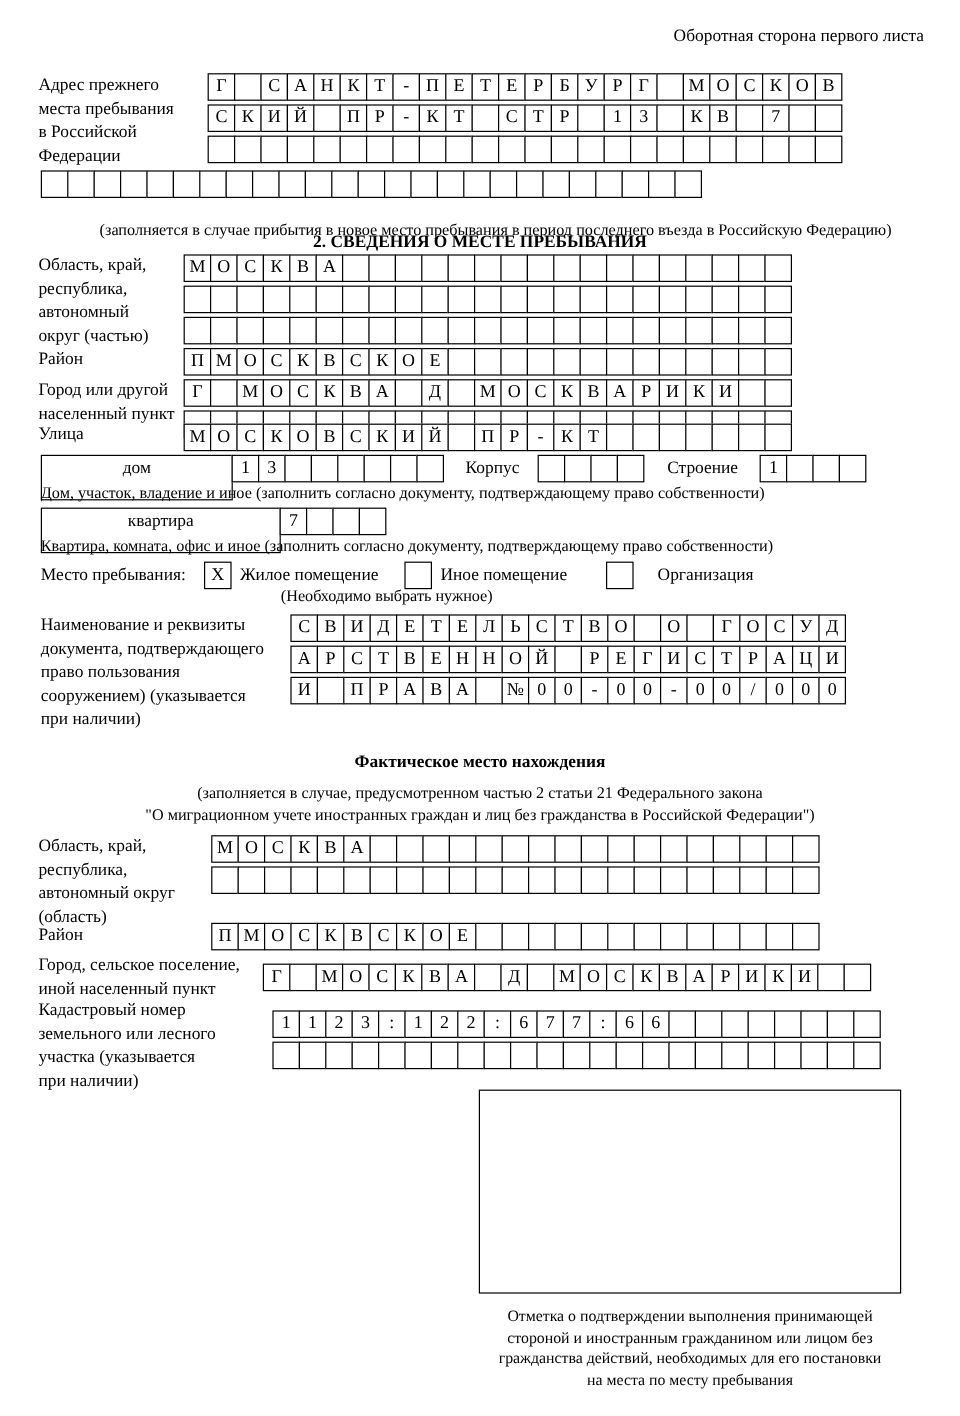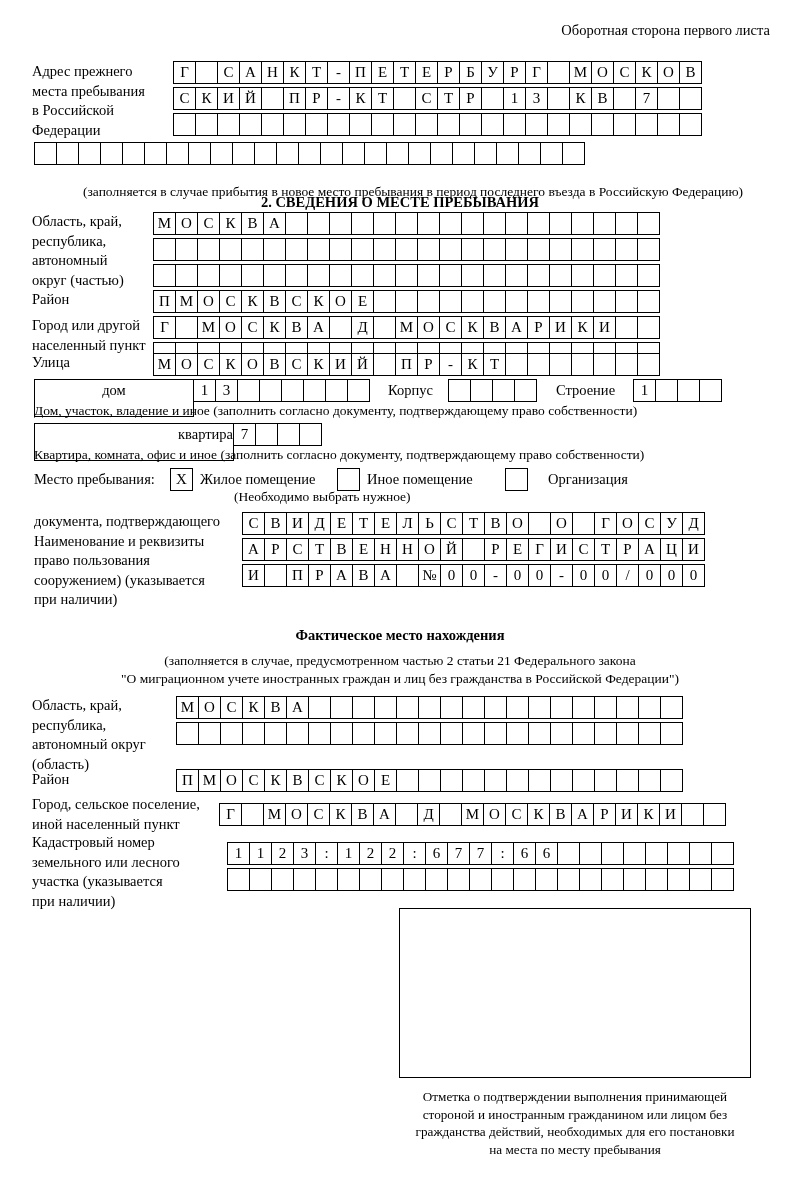--- a/index.html
+++ b/index.html
@@ -395,41 +395,41 @@
   <div class="abs lbl" style="left:556px;top:380px;">Строение</div>
   <div class="abs row" style="left:633px;top:379px;" id="sr0">
       <div class="cell">1</div>
       <div class="cell"></div>
       <div class="cell"></div>
       <div class="cell"></div>
     </div>
 
   <div class="abs note" style="left:34px;top:403px;">Дом, участок, владение и иное (заполнить согласно документу, подтверждающему право собственности)</div>
 
-  <div class="abs wide-field" style="left:34px;top:423px;width:200px;text-align:right;">квартира</div>
+  <div class="abs wide-field" style="left:34px;top:423px;width:200px;">квартира</div>
   <div class="abs row" style="left:233px;top:423px;" id="fl0">
       <div class="cell">7</div>
       <div class="cell"></div>
       <div class="cell"></div>
       <div class="cell"></div>
     </div>
   <div class="abs note" style="left:34px;top:447px;">Квартира, комната, офис и иное (заполнить согласно документу, подтверждающему право собственности)</div>
 
   <div class="abs lbl" style="left:34px;top:469px;">Место пребывания:</div>
   <div class="abs cell" style="left:170px;top:468px;">Х</div>
   <div class="abs lbl" style="left:200px;top:469px;">Жилое помещение</div>
   <div class="abs cell" style="left:337px;top:468px;"></div>
   <div class="abs lbl" style="left:367px;top:469px;">Иное помещение</div>
   <div class="abs cell" style="left:505px;top:468px;"></div>
   <div class="abs lbl" style="left:548px;top:469px;">Организация</div>
   <div class="abs note" style="left:234px;top:489px;">(Необходимо выбрать нужное)</div>
 
   <div class="labelblock" style="left:34px;top:512px;width:210px;">
+    <div>Наименование и реквизиты</div>
     <div>документа, подтверждающего</div>
-    <div>Наименование и реквизиты</div>
     <div>право пользования</div>
     <div>сооружением) (указывается</div>
     <div>при наличии)</div>
   </div>
   <div class="abs row" style="left:242px;top:512px;" id="dc0">
       <div class="cell">С</div>
       <div class="cell">В</div>
       <div class="cell">И</div>
       <div class="cell">Д</div>
       <div class="cell">Е</div>

